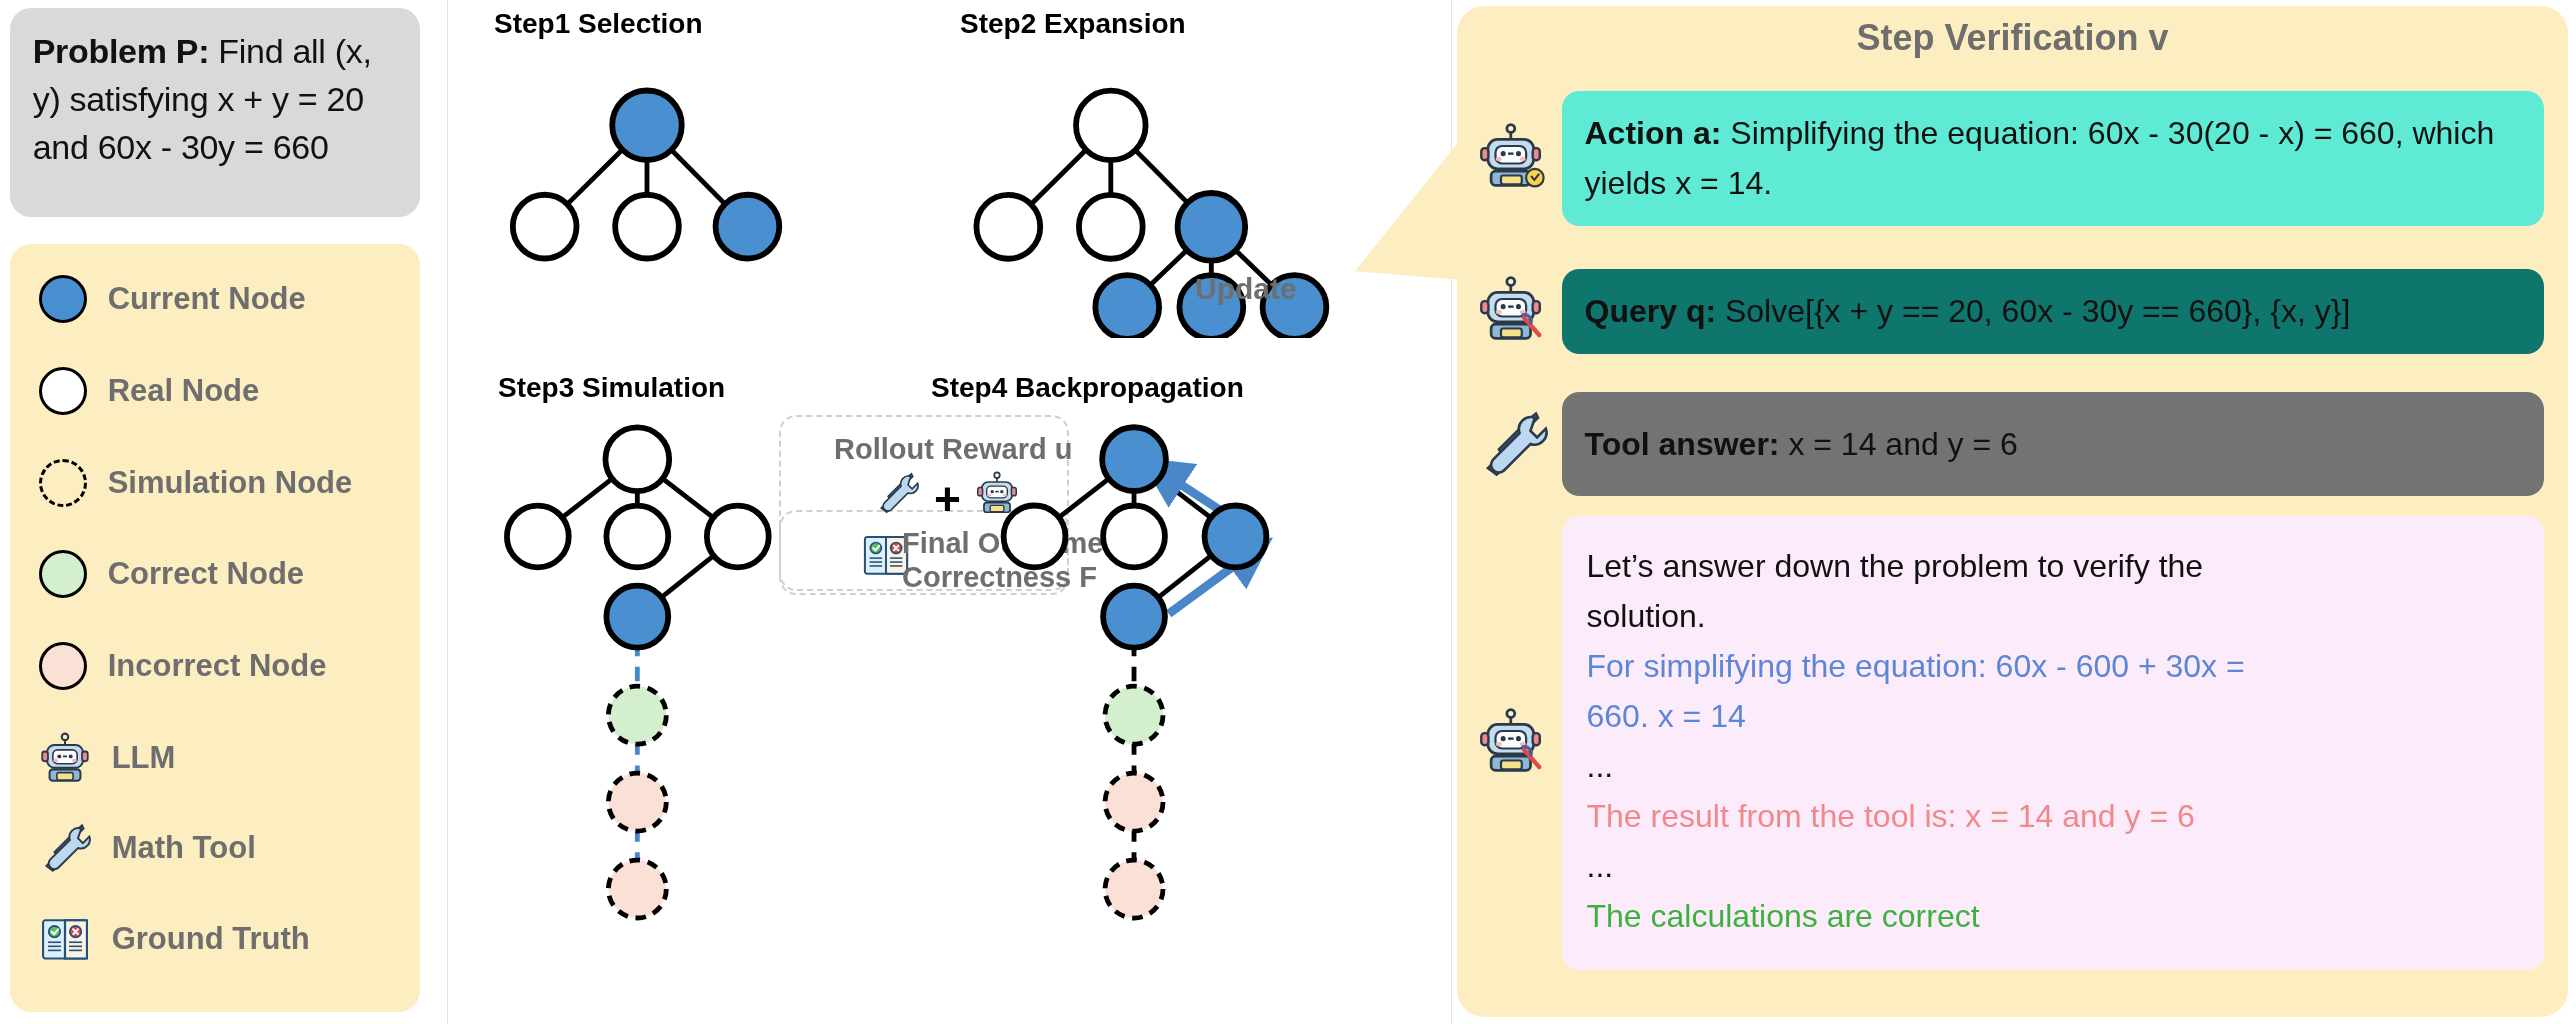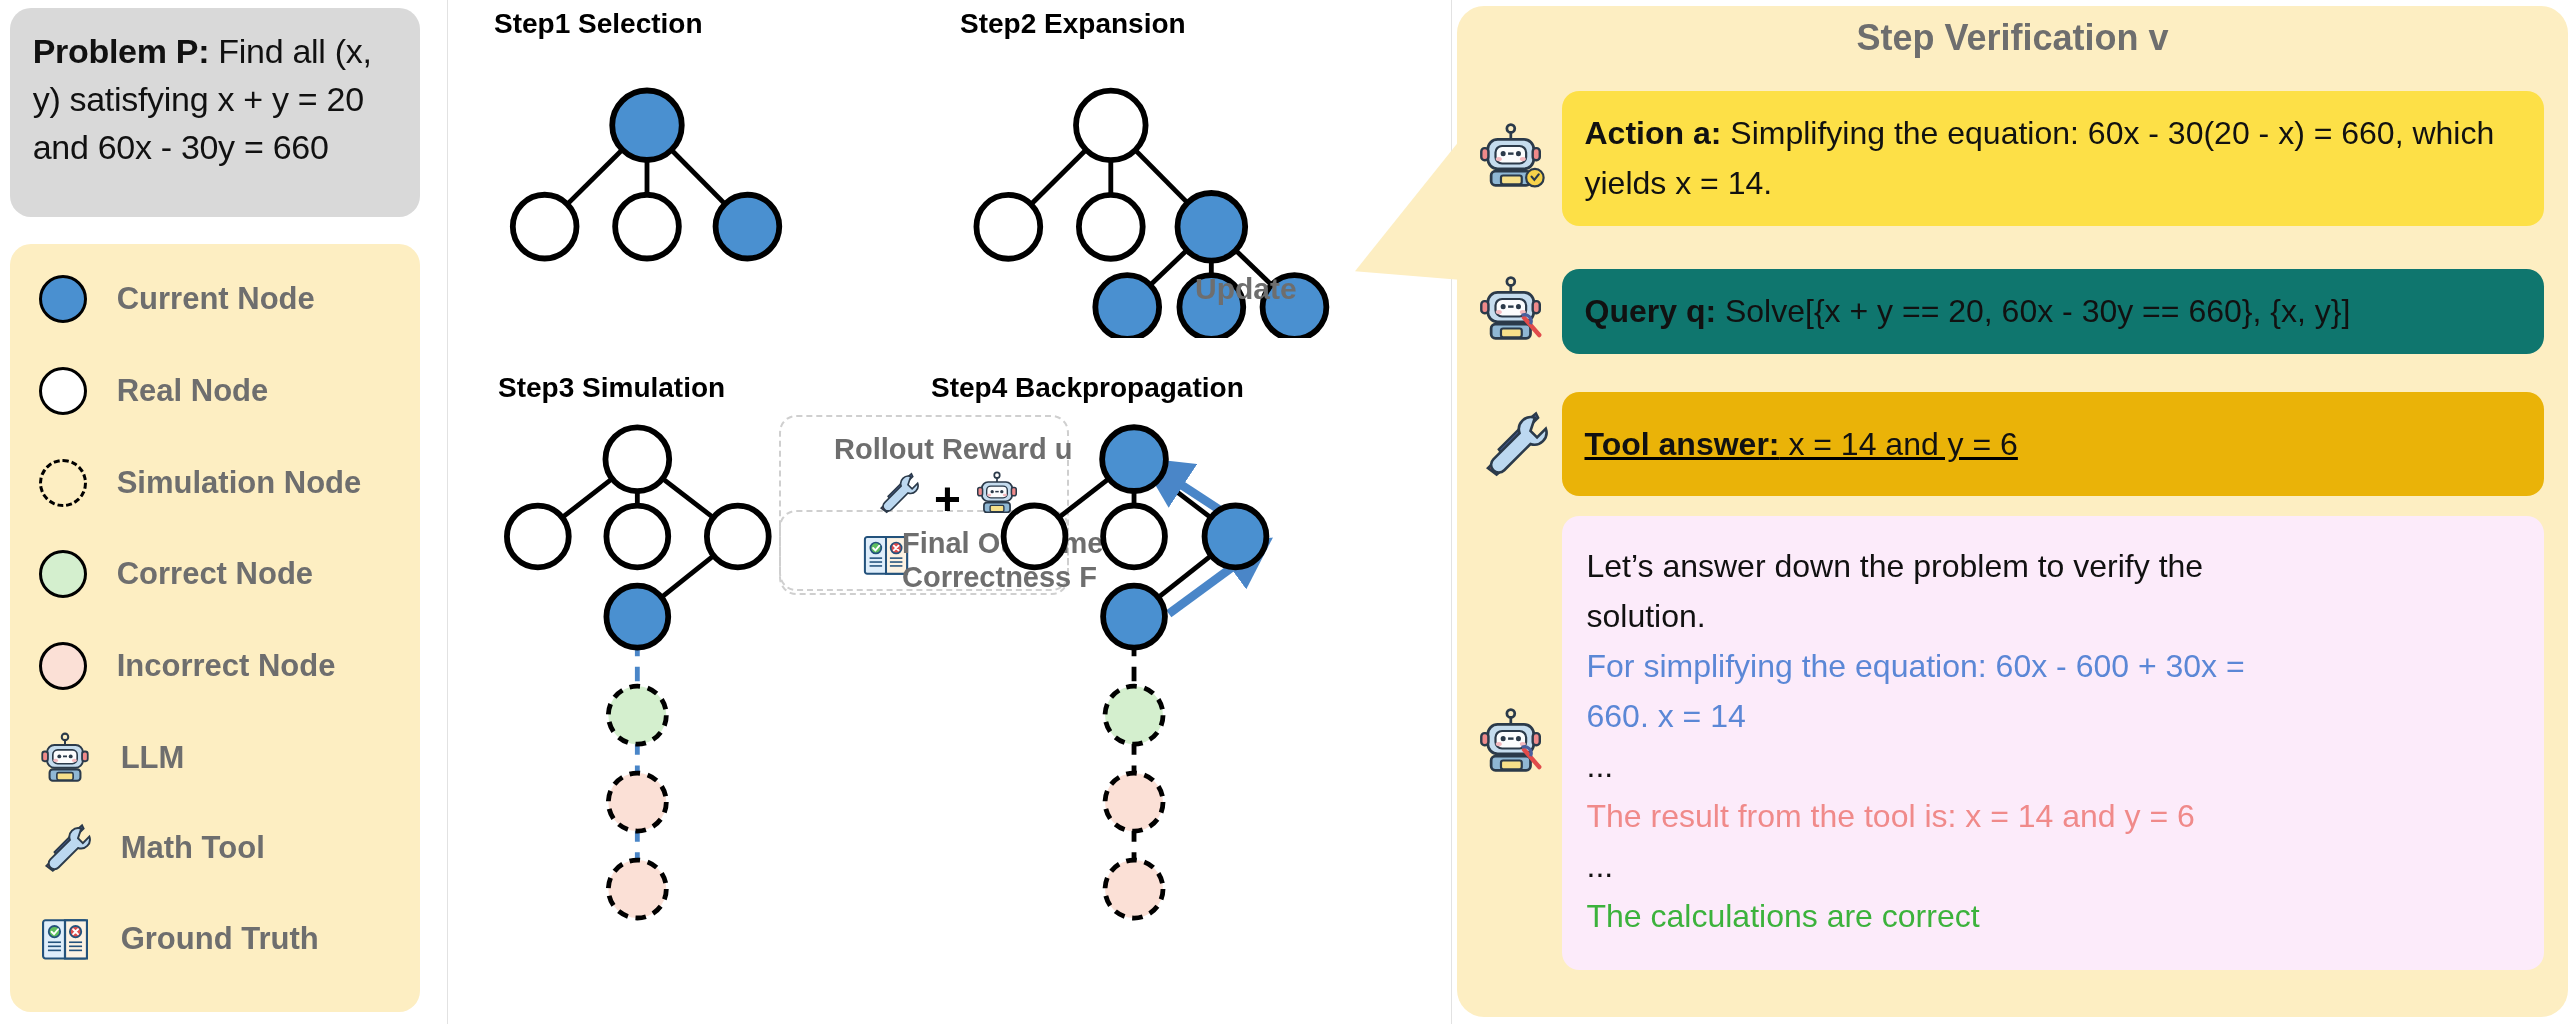--- a/index.html
+++ b/index.html
@@ -31,21 +31,21 @@
   }
   .legend-item{
     position:absolute;left:29px;display:flex;align-items:center;gap:21px;
   }
   .lg-circle{width:48px;height:48px;border-radius:50%;box-sizing:border-box;flex:none;}
   .lg-circle.solid-blue{background:#4a90d0;border:3.9px solid #000;}
   .lg-circle.white{background:#fff;border:3.9px solid #000;}
   .lg-circle.dashed{background:transparent;border:3.9px dashed #000;}
   .lg-circle.green{background:#d4efce;border:3.9px solid #000;}
   .lg-circle.pink{background:#fbe0d6;border:3.9px solid #000;}
-  .lg-label{font-size:31px;font-weight:bold;color:#6e6e6e;white-space:nowrap;margin-left:9px;}
+  .lg-label{font-size:31px;font-weight:bold;color:#6e6e6e;white-space:nowrap;}
   .lg-icon{width:52px;height:52px;flex:none;display:block;}
 
   
   .mid-panel{position:absolute;left:447px;top:0;width:1005px;height:1024px;
              background:#fff;border-left:1.9px solid #e2e2e2;border-right:1.9px solid #e2e2e2;
              box-sizing:border-box;}
   .step-title{
     position:absolute;font-size:28px;font-weight:bold;color:#000;white-space:nowrap;
   }
   .tree-svg{position:absolute;}
@@ -74,23 +74,23 @@
     background:#fdeec2;border-radius:27px;
   }
   .callout-tail{position:absolute;left:1355px;top:126px;width:116px;height:155px;}
   .verif-title{
     position:absolute;left:0;right:0;top:11.6px;text-align:center;
     font-size:36px;font-weight:bold;color:#6e6e6e;
   }
   .msg-row{position:absolute;display:flex;align-items:center;}
   .msg-icon{width:70px;height:70px;flex:none;margin-right:13.5px;display:block;}
   .bubble{border-radius:17.4px;box-sizing:border-box;}
-  .b-blue{background:#fde047;}
+  .b-blue{background:#5eead4;}
   .b-pink{background:#0f766e;}
-  .b-pink2{background:#eab308;text-decoration:underline;}
+  .b-pink2{background:#737373;}
   .b-violet{background:#fcebfa;}
   .bubble-text{font-size:32px;line-height:50px;color:#111;}
   .bubble-text b{font-weight:bold;}
   .vtxt{font-size:32px;line-height:50px;color:#111;}
   .vtxt .c-blue{color:#5b87d6;}
   .vtxt .c-red{color:#f08a8a;}
   .vtxt .c-green{color:#3cb23c;}
   .vline{display:block;}
 </style>
 </head>

